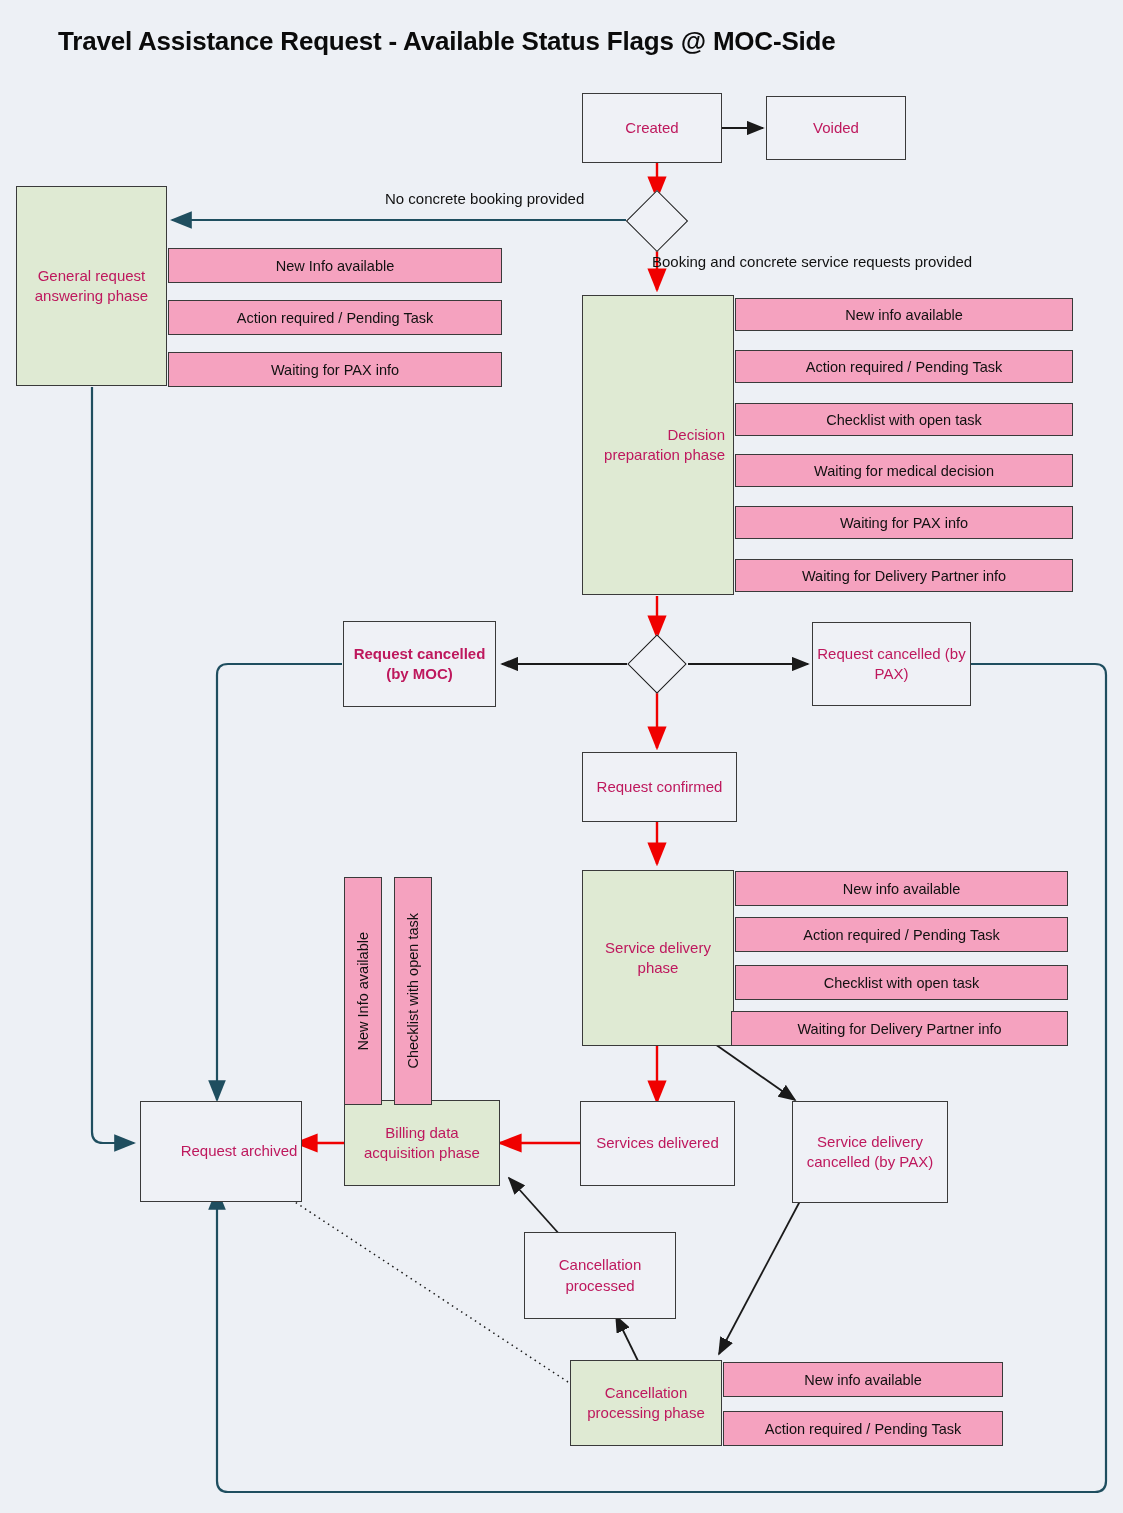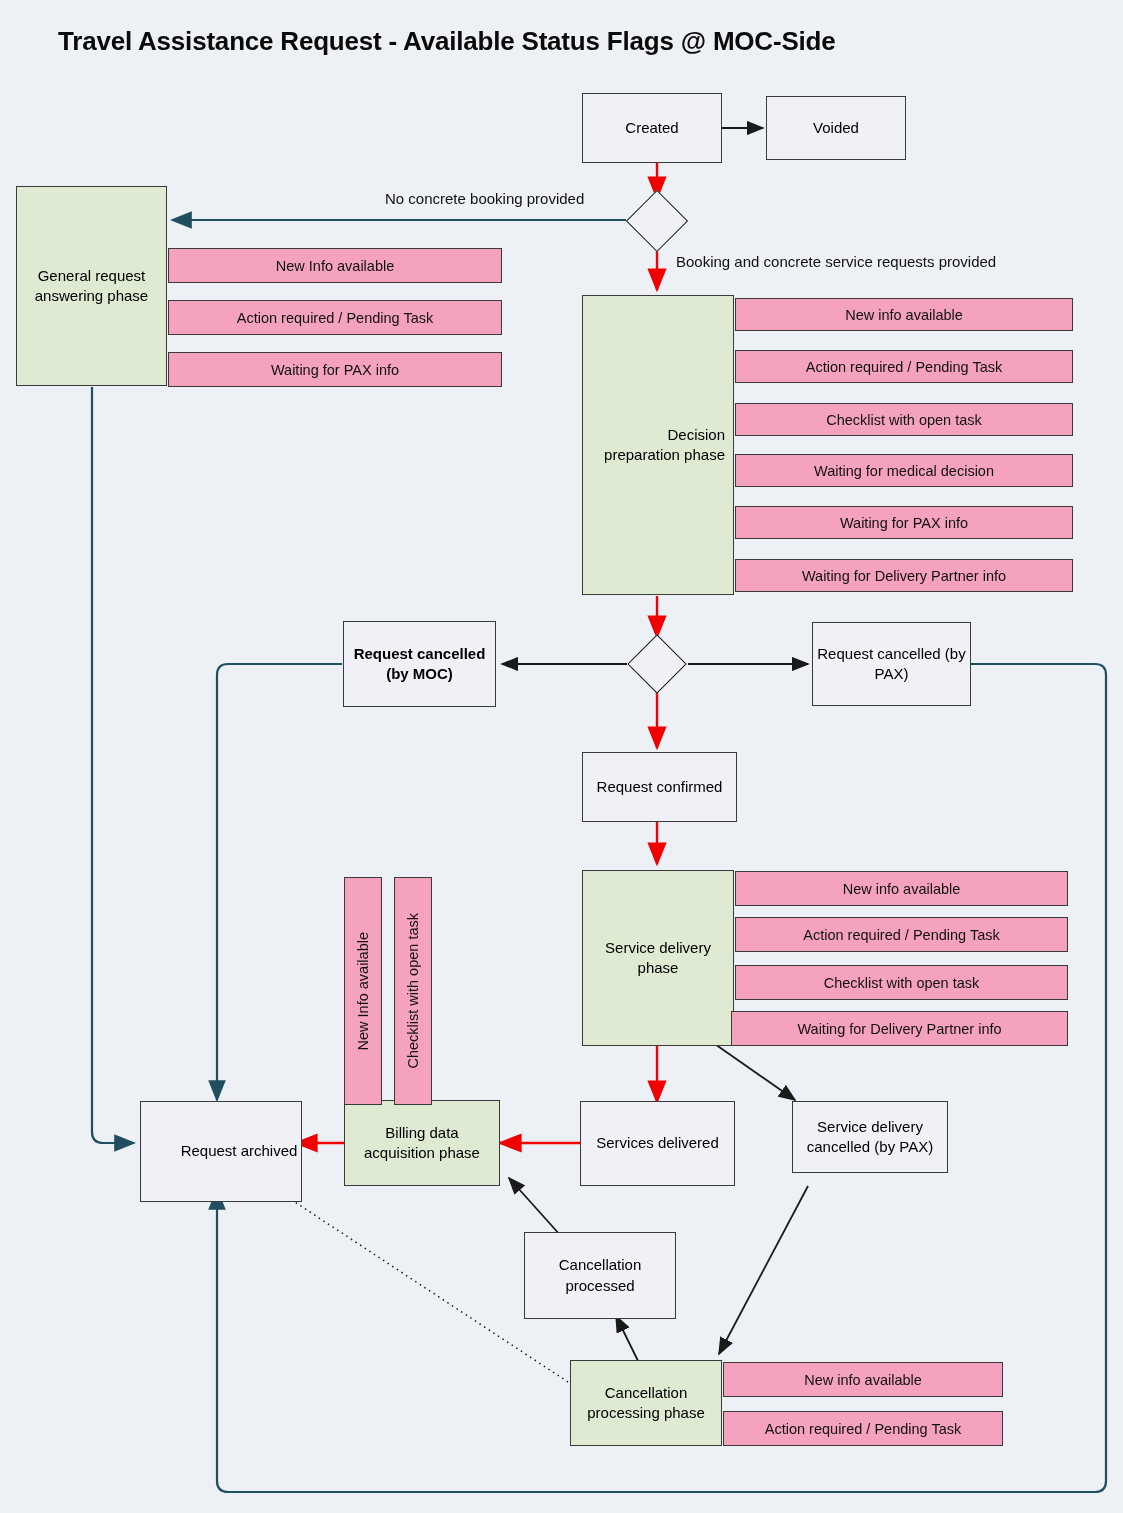--- a/index.html
+++ b/index.html
@@ -24,21 +24,21 @@
   }
   .node {
     position: absolute;
     box-sizing: border-box;
     border: 1.6px solid #3a3a3a;
     display: flex;
     align-items: center;
     justify-content: center;
     text-align: center;
     font-size: 15px;
-    color: #000000;
+    color: #be185d;
     line-height: 1.35;
     z-index: 2;
   }
   .plain {
     background: #eff1f6;
   }
   .phase {
     background: #dfead3;
   }
   .flag {
@@ -163,21 +163,21 @@
       <path d="M971,664 L1095,664 Q1106,664 1106,675 L1106,1481 Q1106,1492 1095,1492 L228,1492 Q217,1492 217,1481 L217,1190" stroke="#1f4e5f" stroke-width="2.2" marker-end="url(#arrTeal)"></path>
     </g>
   </svg>
 
   <div class="node plain" style="left:582px; top:93px; width:140px; height:70px;">Created</div>
   <div class="node plain" style="left:766px; top:96px; width:140px; height:64px;">Voided</div>
 
   <div class="diamond" style="left:635px; top:199px; width:44px; height:44px;"></div>
 
   <div class="edge-label" style="left:385px; top:190px;">No concrete booking provided</div>
-  <div class="edge-label" style="left:676px; top:253px;">Booking and concrete service requests provided</div>
+  <div class="edge-label" style="left:652px; top:253px;">Booking and concrete service requests provided</div>
 
   <div class="node phase" style="left:16px; top:186px; width:151px; height:200px; padding:12px 10px;">General request answering phase</div>
   <div class="flag" style="left:168px; top:248px; width:334px; height:35px;">New Info available</div>
   <div class="flag" style="left:168px; top:300px; width:334px; height:35px;">Action required / Pending Task</div>
   <div class="flag" style="left:168px; top:352px; width:334px; height:35px;">Waiting for PAX info</div>
 
   <div class="node phase" style="left:582px; top:295px; width:152px; height:300px; padding:0 8px;text-align:right;">Decision preparation phase</div>
   <div class="flag" style="left:735px; top:298px; width:338px; height:33px;">New info available</div>
   <div class="flag" style="left:735px; top:350px; width:338px; height:33px;">Action required / Pending Task</div>
   <div class="flag" style="left:735px; top:403px; width:338px; height:33px;">Checklist with open task</div>
@@ -203,21 +203,21 @@
   </div>
   <div class="flag-vert" style="left:394px; top:877px; width:38px; height:228px;">
     <span>Checklist with open task</span>
   </div>
   <div class="node phase" style="left:344px; top:1100px; width:156px; height:86px; padding:0 10px;">Billing data acquisition phase</div>
 
   <div class="node plain" style="left:140px; top:1101px; width:162px; height:101px;padding-left:36px;">Request archived</div>
 
   <div class="node plain" style="left:580px; top:1101px; width:155px; height:85px;">Services delivered</div>
 
-  <div class="node plain" style="left:792px; top:1101px; width:156px; height:72px;">Service delivery cancelled (by PAX)</div>
+  <div class="node plain" style="left:792px; top:1101px; width:156px; height:102px;">Service delivery cancelled (by PAX)</div>
 
   <div class="node plain" style="left:524px; top:1232px; width:152px; height:87px;">Cancellation processed</div>
 
   <div class="node phase" style="left:570px; top:1360px; width:152px; height:86px; padding:0 6px;">Cancellation processing phase</div>
   <div class="flag" style="left:723px; top:1362px; width:280px; height:35px;">New info available</div>
   <div class="flag" style="left:723px; top:1411px; width:280px; height:35px;">Action required / Pending Task</div>
 
 </div>
 
 </body></html>

